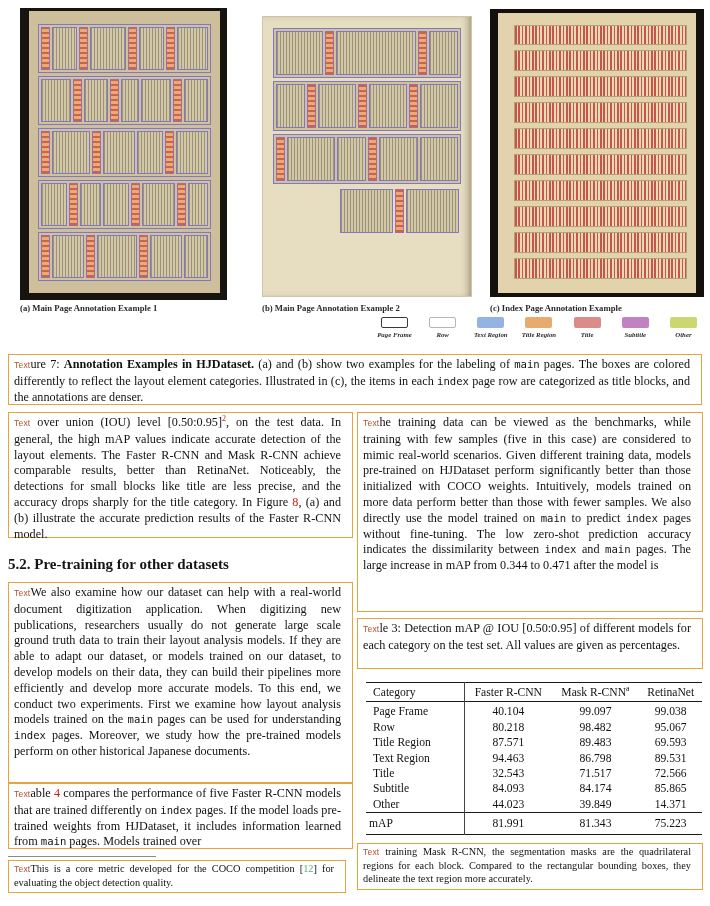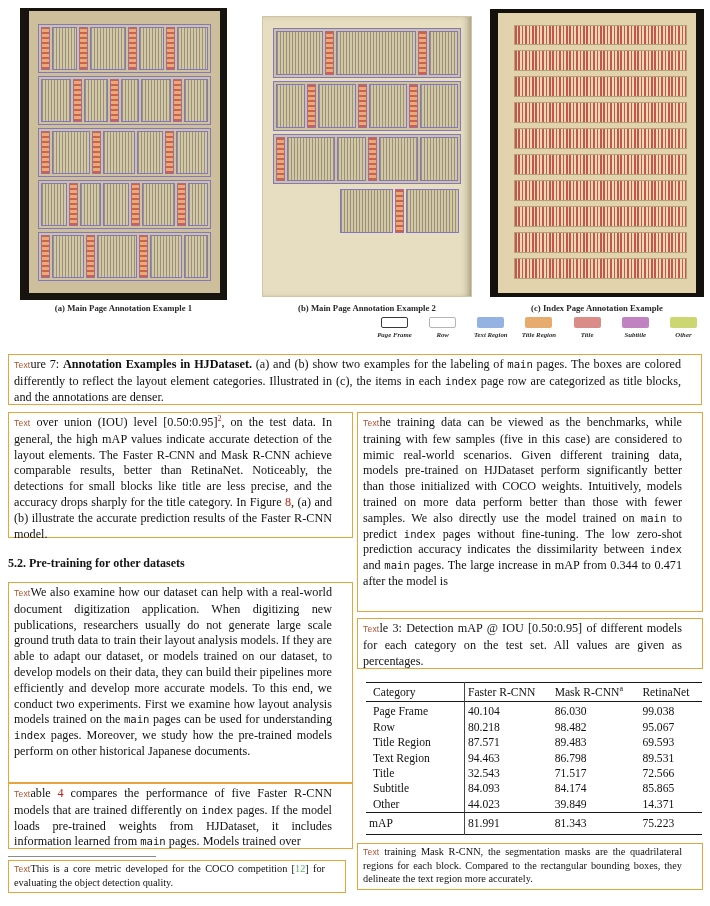--- a/index.html
+++ b/index.html
@@ -22,45 +22,45 @@
   .tblk{border:1px solid #8377c2;background:
     repeating-linear-gradient(90deg,rgba(110,100,85,.55) 0 1px,rgba(0,0,0,0) 1px 3px),
     #d3c8a6}
   .strip{width:7px;border:1px solid #a06ba8;background:
     repeating-linear-gradient(0deg,rgba(190,60,50,.65) 0 2px,rgba(0,0,0,0) 2px 5px),
     #e8aa76}
   .gapblk{border:none;background:transparent}
   .ibar{flex:1;margin:2.5px 2px;border:1px solid #b3a17e;background:
     repeating-linear-gradient(90deg,#c4564a 0 1.6px,#ead9b4 1.6px 3.4px)}
 
-  .img-caption{top:303px;text-align:center;font-weight:bold;font-size:8.7px;color:#2a2a2a}
+  .img-caption{top:303px;font-weight:bold;font-size:8.7px;color:#2a2a2a}
 
   
   #legend{left:372px;top:317px;width:334px;display:flex;justify-content:space-between}
   .lg-item{width:45px;text-align:center}
   .lg-swatch{width:27px;height:11px;margin:0 auto 3px auto;border-radius:2px;box-sizing:border-box}
   .lg-label{font-size:6.8px;font-weight:bold;font-style:italic;color:#2b2b2b;white-space:nowrap}
 
   
-  .annot{border:1.6px solid #e8a43c;box-sizing:border-box;padding:2px 20px 2px 5px;
+  .annot{border:1.6px solid #e8a43c;box-sizing:border-box;padding:2px 11px 2px 5px;
     text-align:justify;font-size:12.2px;line-height:15.8px;color:#111}
   .tag{font-size:8.5px;color:#b1512e;font-family:"Liberation Sans",sans-serif;letter-spacing:.2px}
   .mono{font-family:"DejaVu Sans Mono",monospace;font-size:10.6px}
   .red{color:#c22211}
   .green{color:#54b06c}
   sup{font-size:8px;line-height:0}
   .fn{font-size:10.3px;line-height:13.2px;padding-top:1px}
 
-  #heading-52{left:8px;top:556px;width:345px;font-size:12px;font-weight:bold}
+  #heading-52{left:8px;top:556px;width:345px;font-size:15px;font-weight:bold}
 
   #fn-rule{left:8px;top:856px;width:148px;border-top:1px solid #8a8a8a;height:0}
 
   
   #table3{left:366px;top:682px;width:336px;border-collapse:collapse;font-size:11.6px;color:#111}
-  #table3 th,#table3 td{font-weight:normal;text-align:left;padding:1px 3px;line-height:13.4px}
+  #table3 th,#table3 td{font-weight:normal;text-align:center;padding:1px 3px;line-height:13.4px}
   #table3 thead tr{border-top:1.5px solid #1a1a1a;border-bottom:1px solid #1a1a1a}
   #table3 thead th{padding:2.5px 3px}
   #table3 .cat{text-align:left;border-right:1px solid #444;width:90px;padding-left:7px;padding-right:1px}
   #table3 tbody.first tr:first-child td{padding-top:3px}
   #table3 tbody.map tr{border-top:1px solid #1a1a1a;border-bottom:1.5px solid #1a1a1a}
   #table3 tbody.map td{padding:3.5px 3px}
 </style>
 </head>
 <body>
 
@@ -239,21 +239,21 @@
       <th class="cat">Category</th>
       <th>Faster R-CNN</th>
       <th><span>Mask R-CNN</span><sup>a</sup></th>
       <th>RetinaNet</th>
     </tr>
   </thead>
   <tbody class="first">
     <tr>
         <td class="cat">Page Frame</td>
         <td>40.104</td>
-        <td>86.030</td>
+        <td>99.097</td>
         <td>99.038</td>
       </tr>
     <tr>
         <td class="cat">Row</td>
         <td>80.218</td>
         <td>98.482</td>
         <td>95.067</td>
       </tr>
     <tr>
         <td class="cat">Title Region</td>

